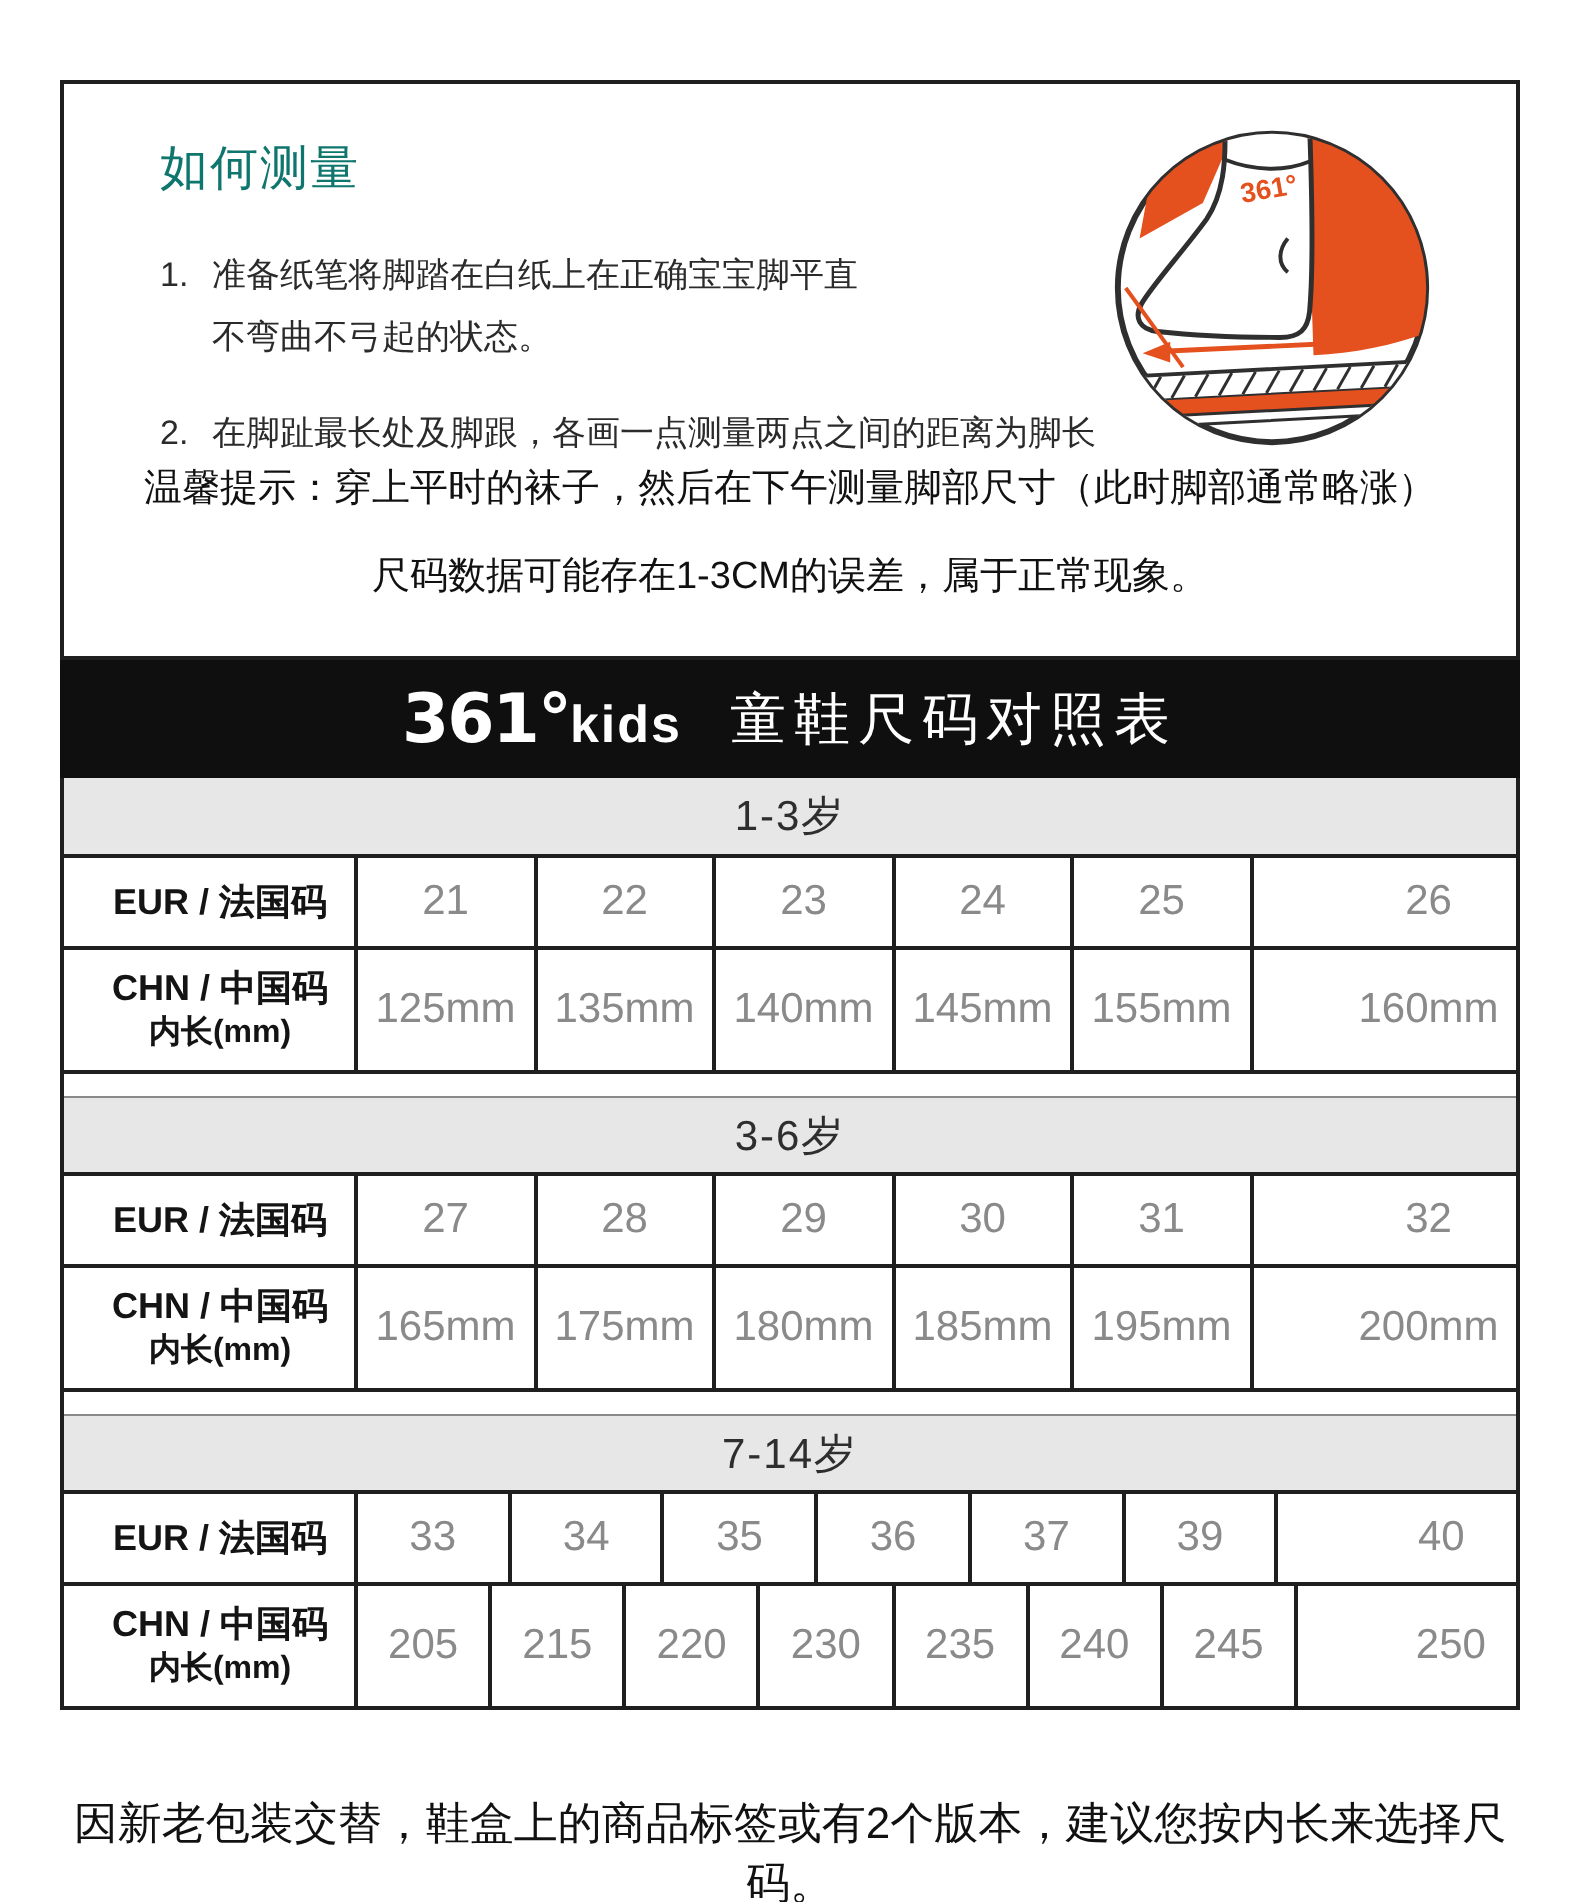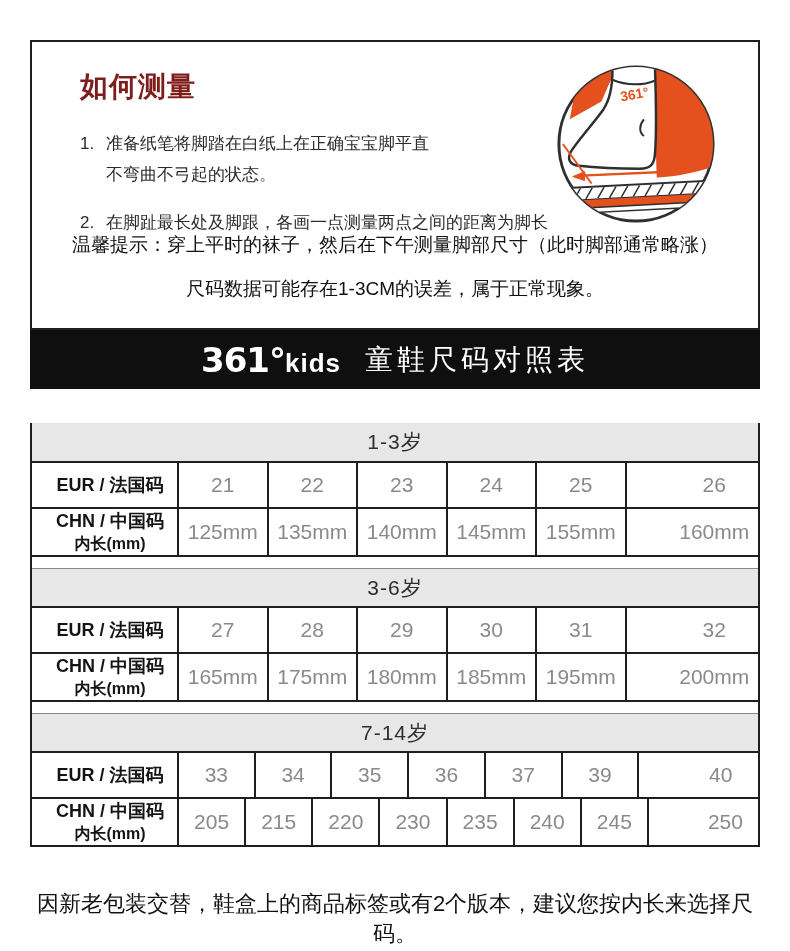--- a/index.html
+++ b/index.html
@@ -13,21 +13,21 @@
   .page { position:relative; width:790px; height:951px; padding-top:40px; }
   .content { width:730px; margin:0 auto 0 30px; }
 
   
   .measure-box {
     position:relative;
     border:2px solid #1f1f1f;
     height:290px;
     padding:26px 40px 0 48px;
   }
-  .measure-title { font-size:28px; font-weight:bold; color:#7f1d1d; letter-spacing:1px; }
+  .measure-title { font-size:24px; font-weight:normal; color:#0f766e; letter-spacing:1px; }
   .steps { margin-top:22px; width:480px; }
   .step { display:flex; font-size:17px; color:#2b2b2b; line-height:1.85; margin-top:6px; }
   .step-num { flex:0 0 26px; }
   .step-text { flex:1; }
   .tip {
     position:absolute; left:0; right:0; bottom:16px;
     text-align:center; font-size:19px; color:#111; line-height:2.35;
     font-weight:500;
   }
   .foot-illo { position:absolute; top:18px; right:38px; }
@@ -46,21 +46,21 @@
   
   .chart-wrap { border-left:2px solid #1f1f1f; border-right:2px solid #1f1f1f; }
   .age-band {
     height:40px; background:#e7e7e7;
     border-top:1px solid #8a8a8a; border-bottom:2px solid #1f1f1f;
     display:flex; align-items:center; justify-content:center;
     font-size:21px; color:#2e2e2e; letter-spacing:1px;
   }
   .trow { display:flex; border-bottom:2px solid #1f1f1f; }
   .row-eur { height:46px; }
-  .row-chn { height:48px; }
+  .row-chn { height:62px; }
   .tlabel {
     flex:0 0 147px; width:147px;
     border-right:2px solid #1f1f1f;
     display:flex; flex-direction:column; align-items:center; justify-content:center;
     font-size:18px; font-weight:600; color:#141414; line-height:1.35;padding-left:11px;
   }
   .tlabel .sub { font-size:16px; font-weight:600; }
   .tcells { flex:1; display:flex; }
   .tcell {
     flex:1; display:flex; align-items:center; justify-content:center;
@@ -152,21 +152,21 @@
       <span class="brand">
         <span class="brand-361">361°</span>
         <span class="brand-kids">kids</span>
       </span>
       <span class="chart-title">童鞋尺码对照表</span>
     </div>
 
     <div class="chart-wrap">
 
       <div>
-        <div class="age-band" style="border-top:none;margin-top:34px;">1-3岁</div>
+        <div class="age-band" style="border-top:none;">1-3岁</div>
         <div class="trow row-eur">
           <div class="tlabel">EUR / 法国码</div>
           <div class="tcells">
               <div class="tcell">21</div>
               <div class="tcell">22</div>
               <div class="tcell">23</div>
               <div class="tcell">24</div>
               <div class="tcell">25</div>
               <div class="tcell">26</div>
             </div>

